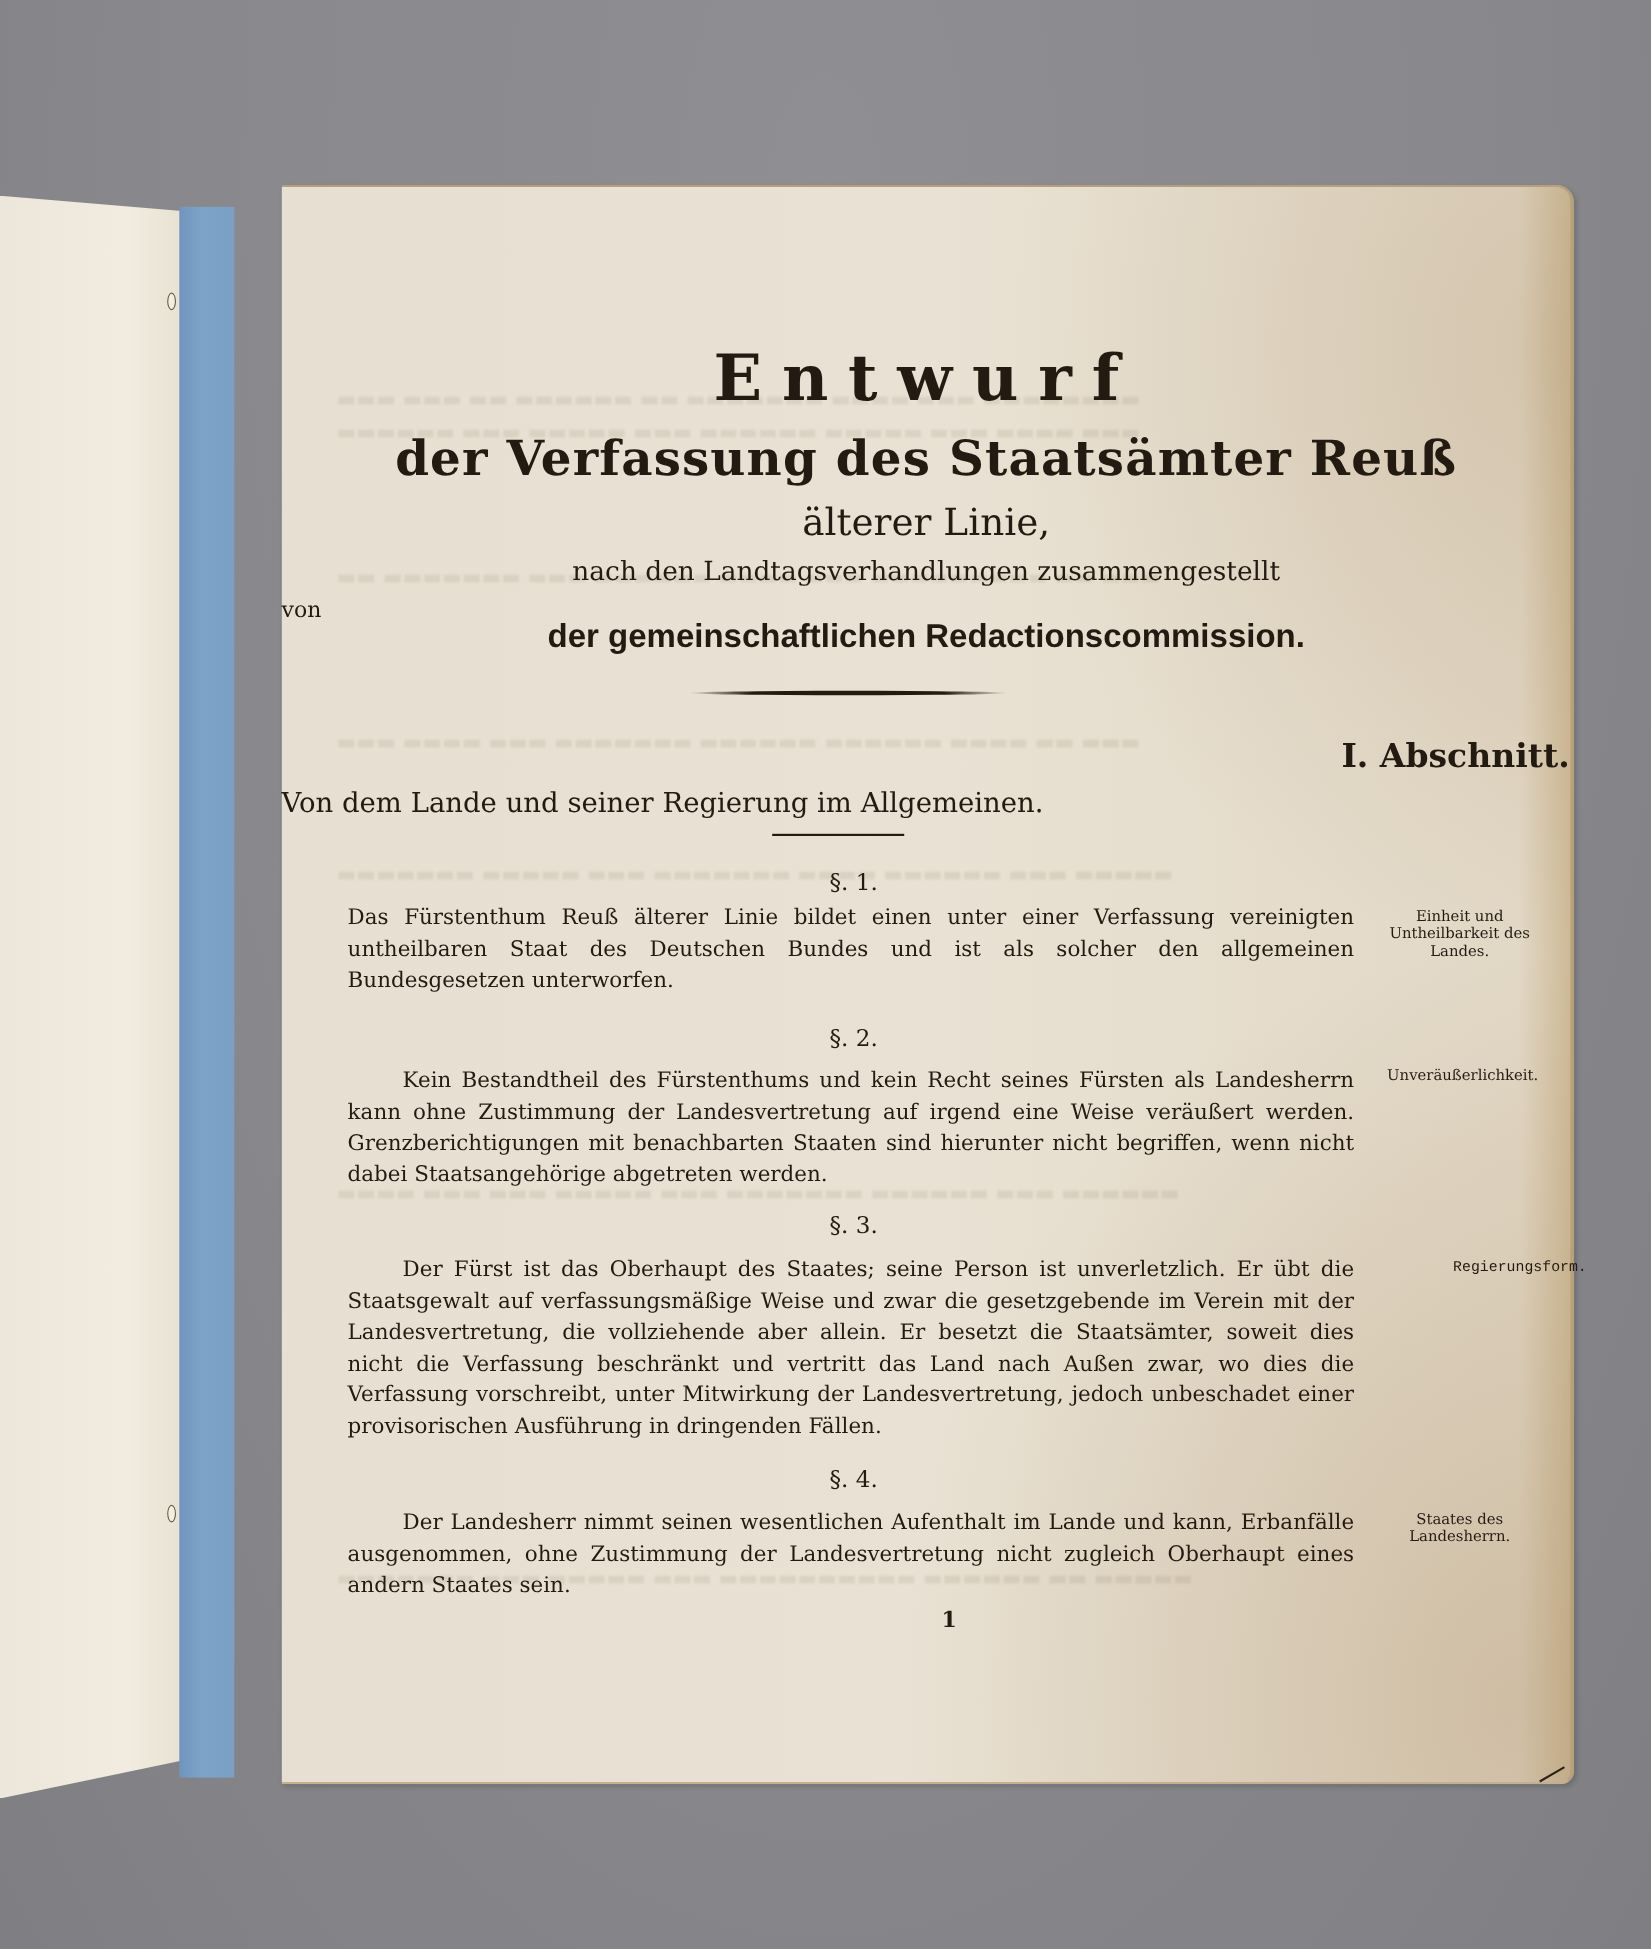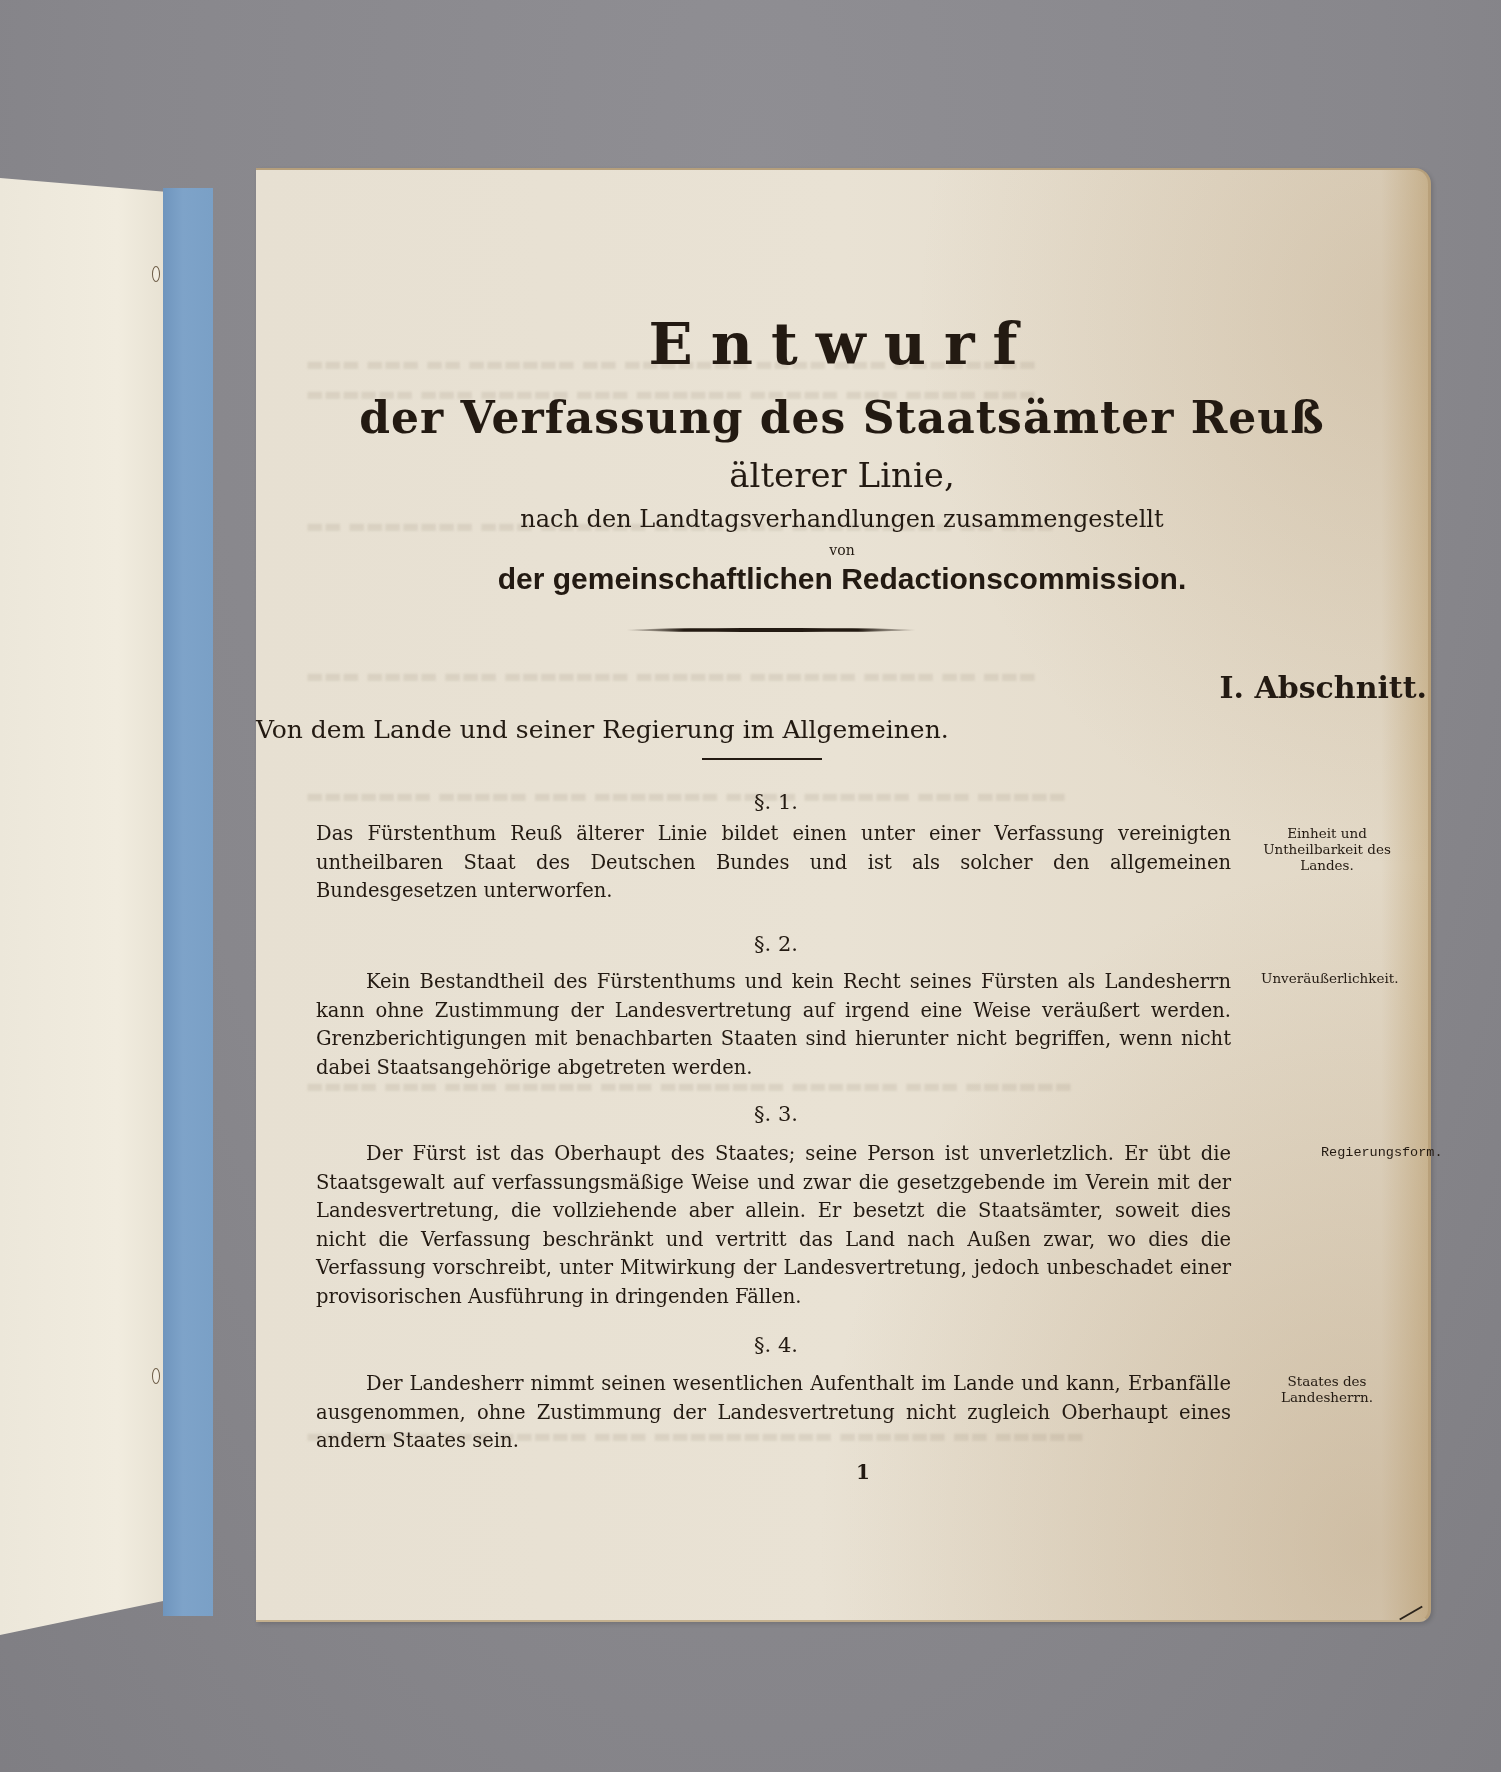--- a/index.html
+++ b/index.html
@@ -34,21 +34,21 @@
   }
   .ghost { position:absolute; color:rgba(120,105,85,0.13); font-family:"DejaVu Serif", serif; font-size:19px; line-height:30px; white-space:nowrap; filter: blur(1.2px); pointer-events:none; }
   .ink { color:#231a12; }
   .title-main {
     position:absolute; left:0; right:0; top:140px; text-align:center;
     font-family:"DejaVu Serif", serif; font-weight:bold; font-size:58px; letter-spacing:18px;
   }
   .title-2 { position:absolute; left:0; right:0; top:222px; text-align:center; font-weight:bold; font-size:44px; font-family:"DejaVu Serif", serif; letter-spacing:1px; }
   .title-3 { position:absolute; left:0; right:0; top:285px; text-align:center; font-size:34px; font-family:"DejaVu Serif", serif; }
   .title-4 { position:absolute; left:0; right:0; top:335px; text-align:center; font-size:24px; font-family:"DejaVu Serif", serif; }
-  .title-5 { position:absolute; left:0; right:0; top:372px; text-align:center; font-size:14px; font-family:"DejaVu Serif", serif; }
+  .title-5 { position:absolute; left:0; right:0; top:372px; font-size:20px; font-family:"DejaVu Serif", serif; }
   .title-6 { position:absolute; left:0; right:0; top:392px; text-align:center; font-weight:bold; font-size:30px; font-family:Liberation Sans, sans-serif; }
   .rule-long { position:absolute; left:370px; width:290px; top:458px; height:4px; background:linear-gradient(90deg, rgba(35,26,18,0) 0%, #231a12 20%, #231a12 80%, rgba(35,26,18,0) 100%); border-radius:50%; }
   .section-head { position:absolute; left:0; right:1px; top:500px; text-align:right; font-weight:bold; font-size:30px; }
   .section-sub { position:absolute; left:0; right:0; top:545px; text-align:left; font-size:25px; }
   .rule-short { position:absolute; left:446px; width:120px; top:588px; height:2px; background:#231a12; }
   .para-num { position:absolute; left:0; width:1040px; text-align:center; font-size:21px; }
   .para { position:absolute; left:60px; width:915px; font-size:19.5px; line-height:28.5px; text-align:justify; text-align-last:left; }
   .para.indent { text-indent:50px; }
   .margin-note { position:absolute; left:1005px; width:132px; text-align:center; font-size:13.5px; line-height:16px; }
   .page-number { position:absolute; left:600px; top:1290px; font-size:20px; font-weight:bold; }

